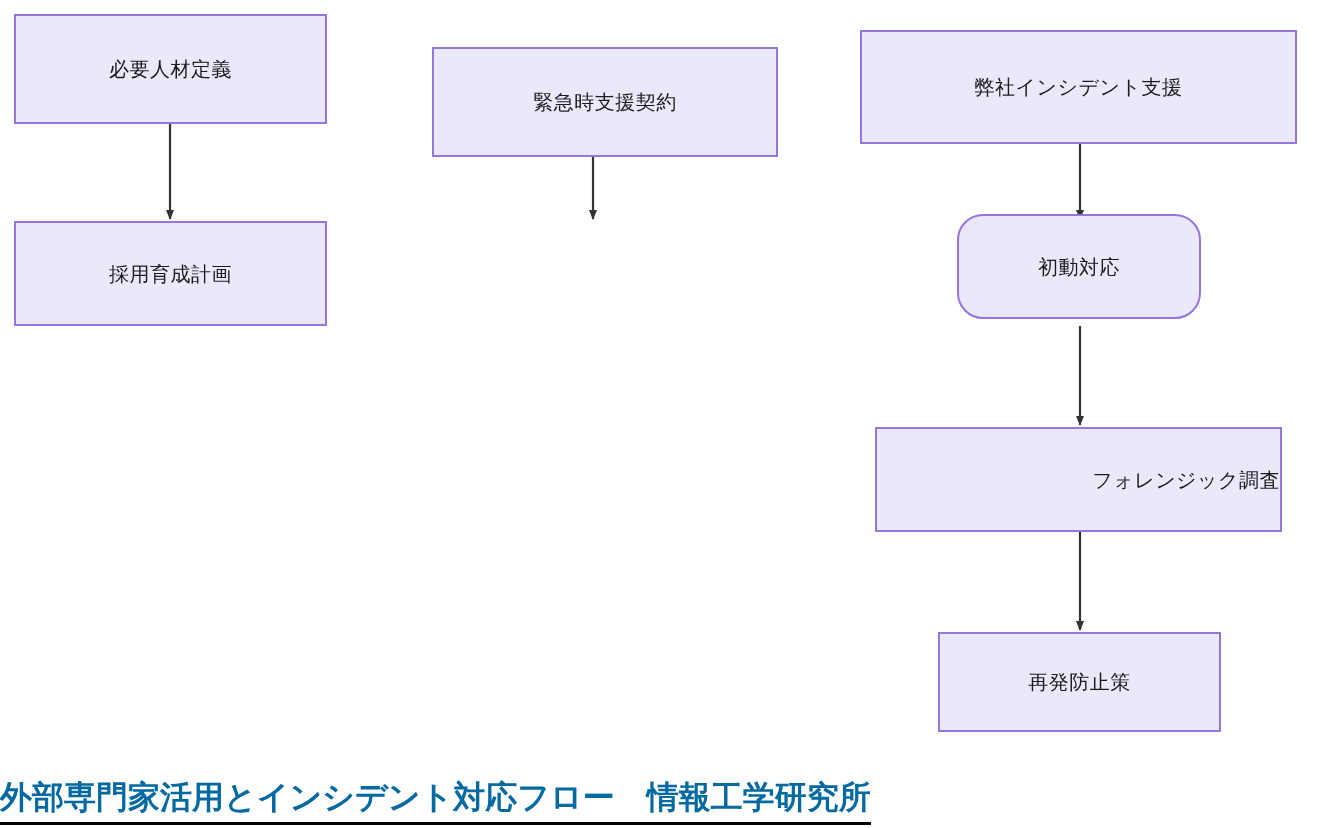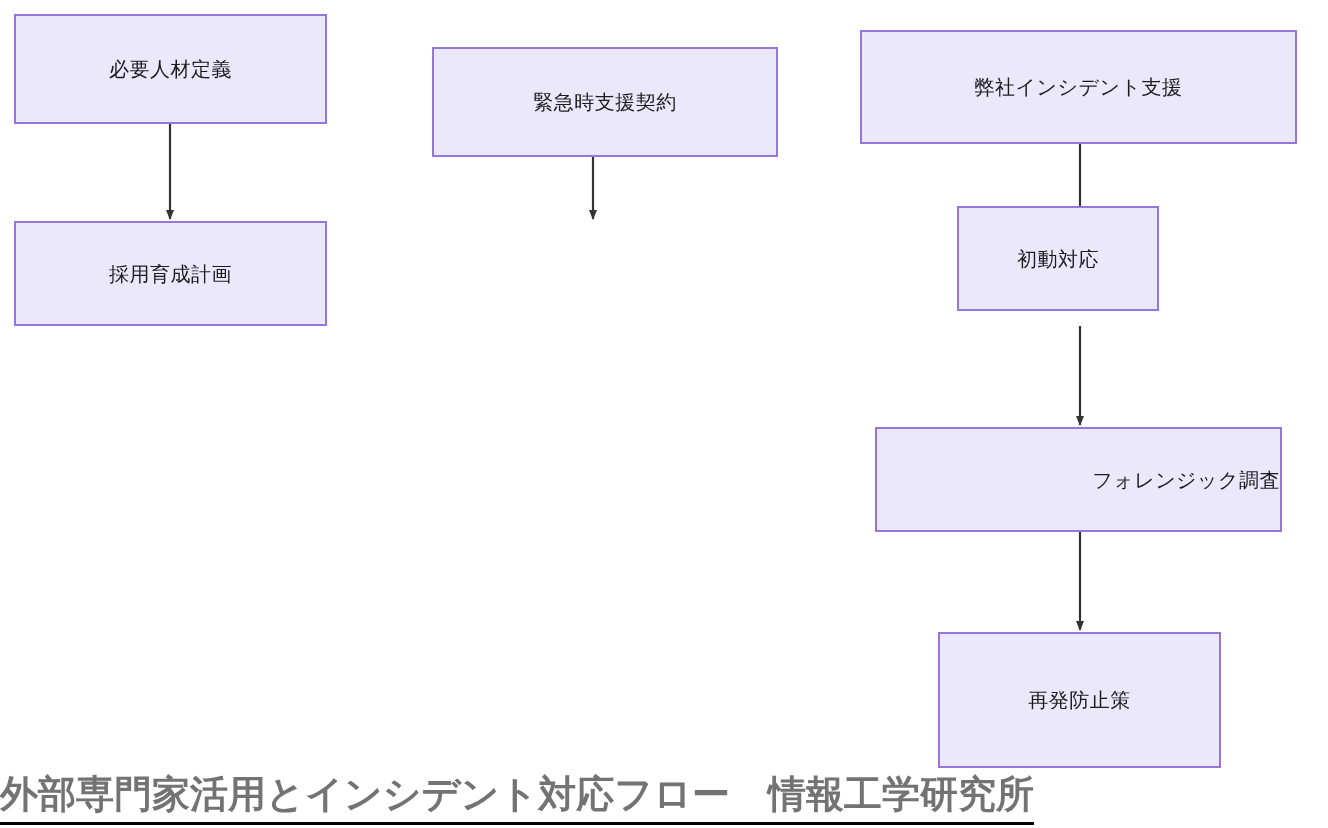--- a/index.html
+++ b/index.html
@@ -45,23 +45,23 @@
     top: 0;
     width: 1328px;
     height: 828px;
     pointer-events: none;
   }
 
   .caption {
     position: absolute;
     left: 0;
     bottom: 3px;
-    font-size: 38px;
+    font-size: 32px;
     font-weight: bold;
-    color: #737373;
+    color: #0369a1;
     white-space: nowrap;
     border-bottom: 3px solid #000000;
     padding-bottom: 2px;
     letter-spacing: 0px;
     font-family: "DejaVu Sans", "Liberation Sans", sans-serif;
   }
 </style>
 </head>
 <body>
 
@@ -95,27 +95,27 @@
 
   <div class="node" style="left:432px; top:14px; width:346px; height:110px;margin-top:33px;">
     <span>緊急時支援契約</span>
   </div>
 
 
   <div class="node" style="left:860px; top:30px; width:437px; height:114px;">
     <span>弊社インシデント支援</span>
   </div>
 
-  <div class="node" style="left:957px; top:206px; width:202px; height:105px;">
+  <div class="node" style="left:957px; top:214px; width:244px; height:105px;border-radius:26px;">
     <span>初動対応</span>
   </div>
 
   <div class="node" style="left:875px; top:427px; width:407px; height:105px;justify-content:flex-end;">
     <span>フォレンジック調査</span>
   </div>
 
-  <div class="node" style="left:938px; top:632px; width:283px; height:136px;">
+  <div class="node" style="left:938px; top:632px; width:283px; height:100px;">
     <span>再発防止策</span>
   </div>
 
   <div class="caption">外部専門家活用とインシデント対応フロー　情報工学研究所</div>
 
 </div>
 
 </body></html>

